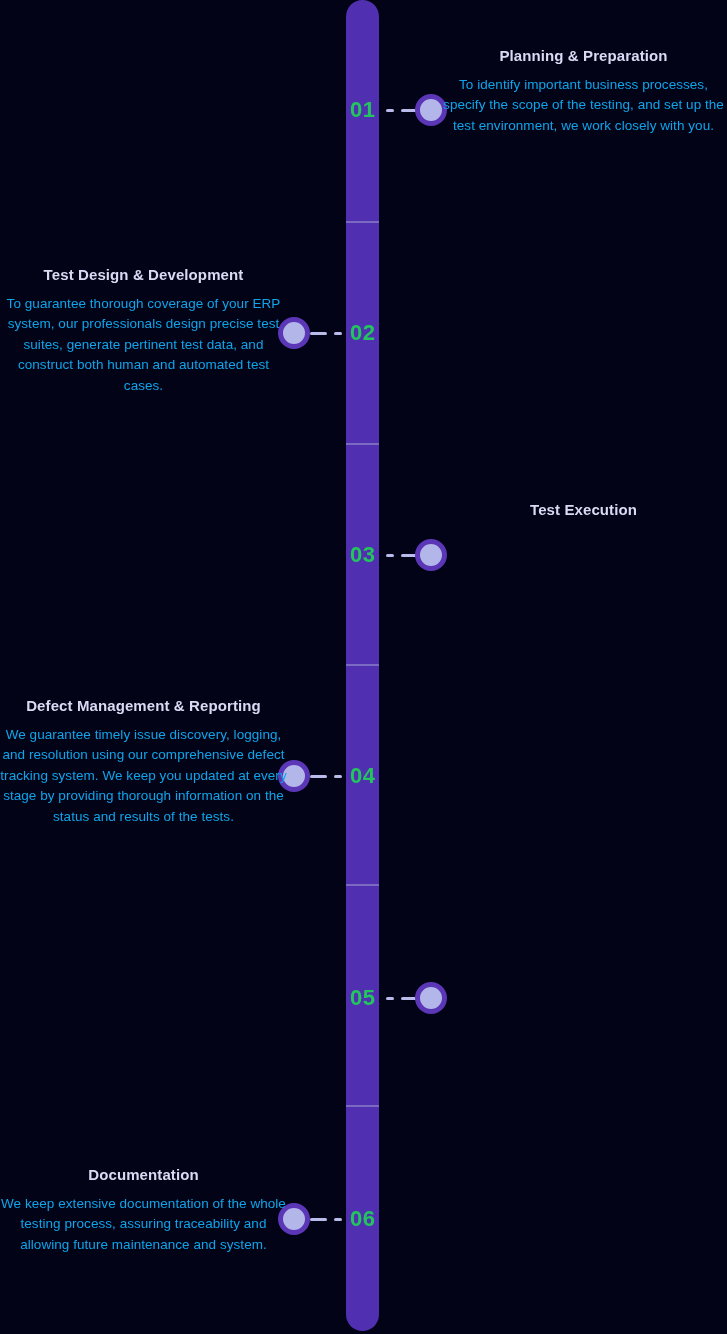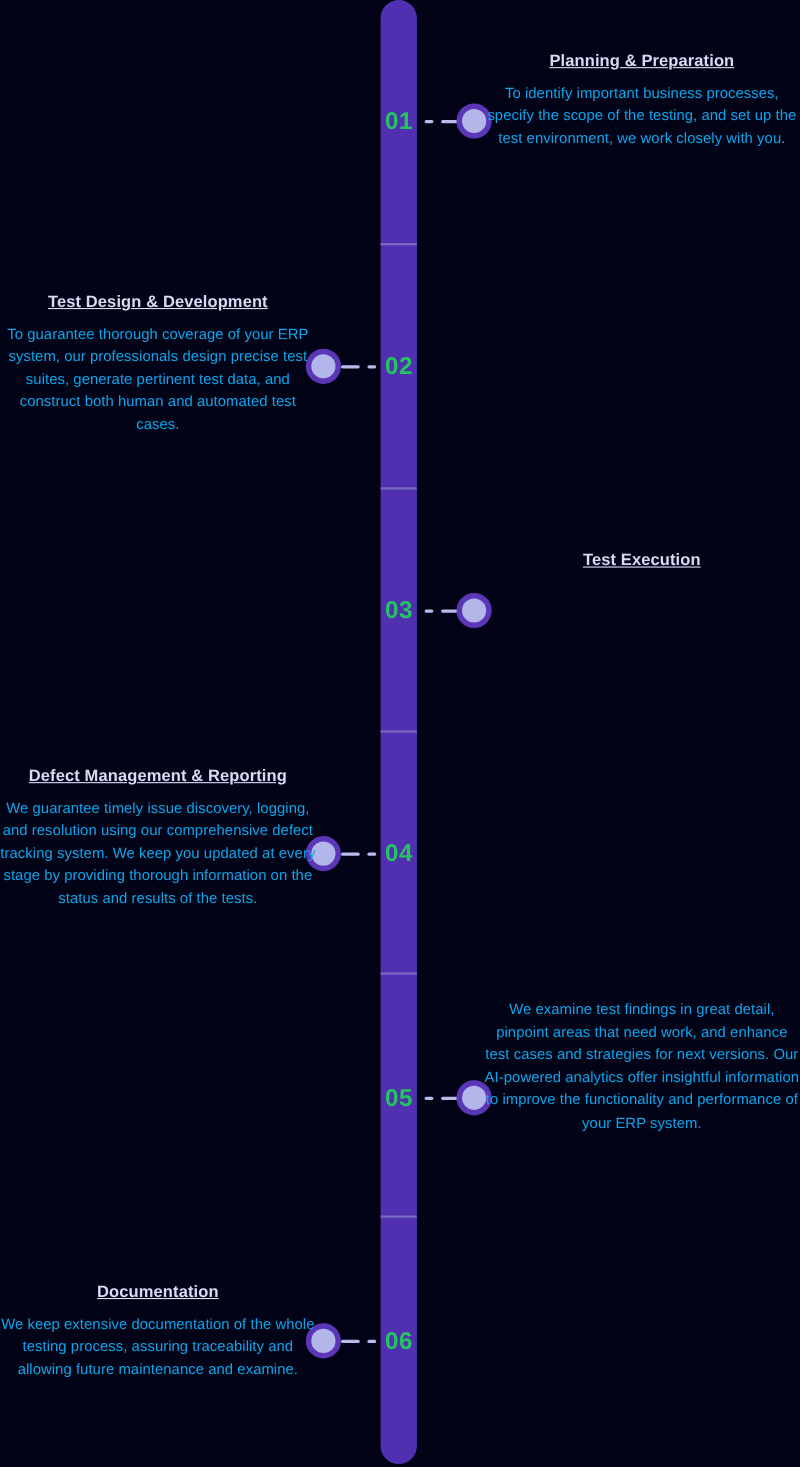--- a/index.html
+++ b/index.html
@@ -106,21 +106,20 @@
   .step.right .step-text { left: 440px; }
   .step.left  .step-text { left: 0px; }
 
   .step-title {
     font-size: 15px;
     font-weight: 700;
     color: #d9dbf4;
     letter-spacing: .1px;
     margin-bottom: 9px;
     line-height: 1.3;
-    text-decoration: underline;
   }
 
   .step-desc {
     font-size: 13.5px;
     font-weight: 400;
     color: #0ea5e9;
     line-height: 1.52;
     letter-spacing: .05px;
   }
 </style>
@@ -189,30 +188,29 @@
   </div>
 
   <div class="step right" style="top:998px">
     <div class="step-number">05</div>
     <div class="connector">
       <span class="dash short"></span>
       <span class="dash long"></span>
     </div>
     <div class="node"></div>
     <div class="step-text" style="top:-90px">
-      <div class="step-desc">We examine test findings in great detail, pinpoint areas that need work, and enhance test cases and strategies for next versions. Our AI-powered analytics offer insightful information to improve the functionality and performance of your ERP system.</div>
     </div>
   </div>
 
   <div class="step left" style="top:1219px">
     <div class="step-number">06</div>
     <div class="connector">
       <span class="dash long"></span>
       <span class="dash short"></span>
     </div>
     <div class="node"></div>
     <div class="step-text" style="top:-54px">
       <div class="step-title">Documentation</div>
-      <div class="step-desc">We keep extensive documentation of the whole testing process, assuring traceability and allowing future maintenance and examine.</div>
+      <div class="step-desc">We keep extensive documentation of the whole testing process, assuring traceability and allowing future maintenance and system.</div>
     </div>
   </div>
 
 </div>
 
 </body></html>

